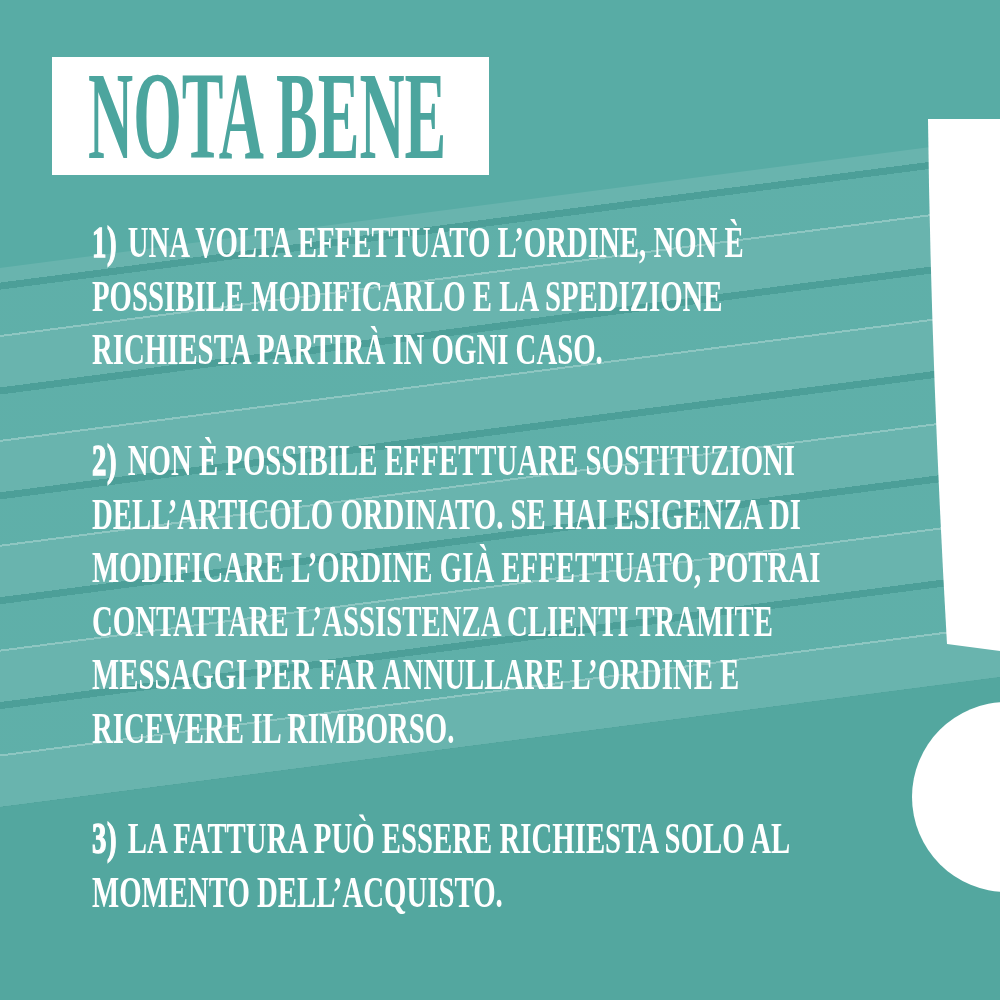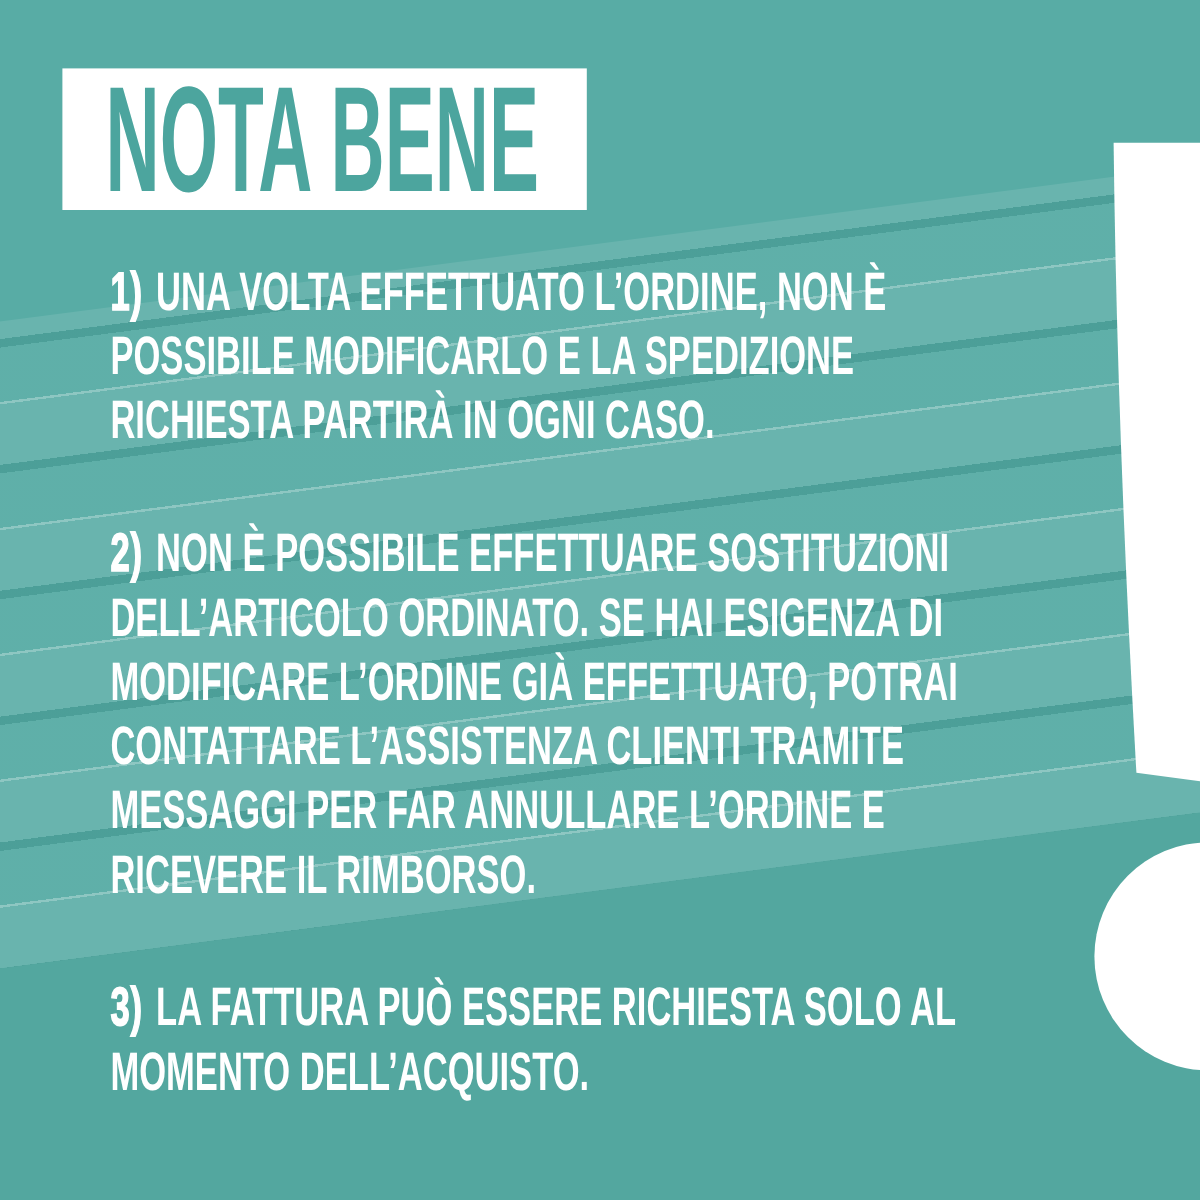--- a/index.html
+++ b/index.html
@@ -1,21 +1,21 @@
 <!DOCTYPE html>
 <html><head>
 <meta charset="utf-8">
 <style>
   html,body{margin:0;padding:0;}
   .canvas{
     position:relative;
     width:1000px;height:1000px;
     overflow:hidden;
     background:#58ACA5;
-    font-family:Liberation Sans, sans-serif;
+    font-family:Liberation Serif, serif;
   }
   
   .stripes-clip{
     position:absolute;inset:0;
     clip-path:polygon(0 26.8%,100% 13.8%,100% 67.7%,0 80.7%);
   }
   .stripes{
     position:absolute;left:-350px;top:-350px;
     width:1700px;height:1700px;
     transform:rotate(-7.4deg);

